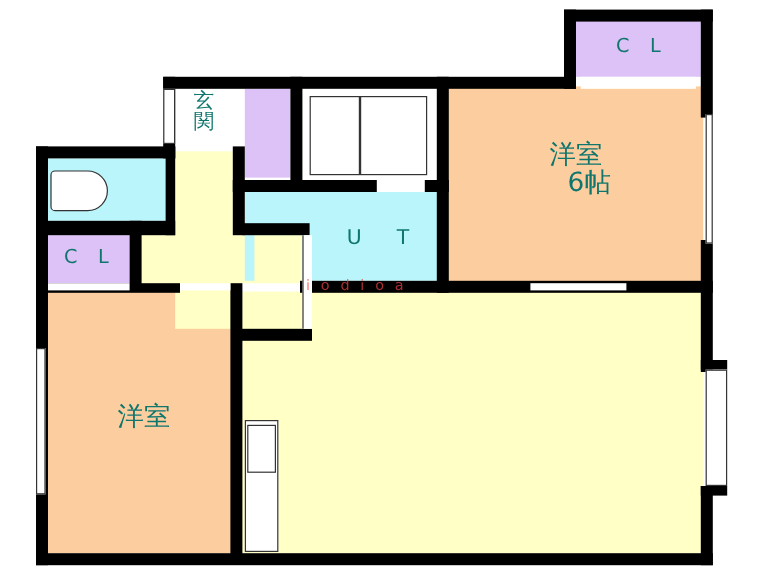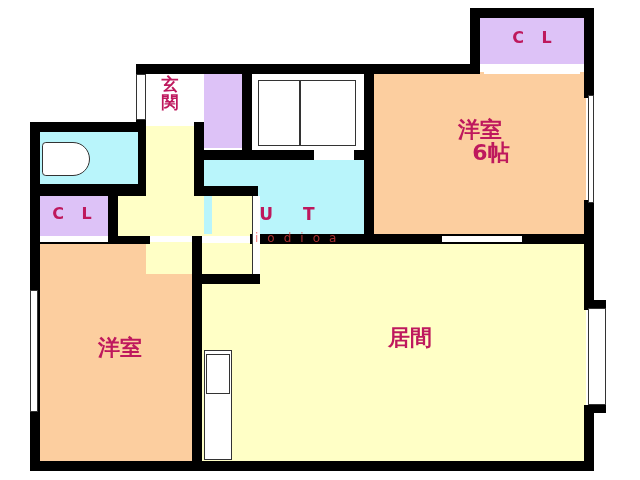--- a/index.html
+++ b/index.html
@@ -1,19 +1,19 @@
 <!DOCTYPE html>
 <html><head>
 <meta charset="utf-8">
 <style>
   html,body{margin:0;padding:0;background:#fff;}
   body{width:640px;height:480px;position:relative;overflow:hidden;font-family:"DejaVu Sans",sans-serif;}
   .abs{position:absolute;box-sizing:border-box;}
   .wall{background:#000;}
-  .lbl{position:absolute;color:#be185d;text-align:center;line-height:1.05;font-weight:bold;}
+  .lbl{position:absolute;color:#0f766e;text-align:center;line-height:1.05;}
   .big{font-size:22px;}
   .cl{font-size:16px;letter-spacing:6px;}
   .ut{font-size:17px;letter-spacing:12px;}
   .genkan{font-size:17px;}
   .line{position:absolute;box-sizing:border-box;border:1px solid #333;background:#fff;}
   .wm{position:absolute;color:#ef4444;font-size:12px;letter-spacing:9px;opacity:.7;}
 </style>
 </head>
 <body>
 
@@ -81,24 +81,23 @@
 <div class="line" style="left:204px;top:350px;width:28px;height:110px;"></div>
 <div class="line" style="left:206px;top:354px;width:24px;height:40px;"></div>
 <div class="abs" style="left:42px;top:142px;width:48px;height:34px;background:#fff;border:1px solid #333;border-radius:4px 18px 18px 4px;"></div>
 
 <div class="lbl genkan" style="left:150px;top:76px;width:40px;">
   <div>玄</div>
   <div>関</div>
 </div>
 <div class="lbl cl" style="left:490px;top:30px;width:90px;">C L</div>
 <div class="lbl cl" style="left:40px;top:206px;width:70px;">C L</div>
-<div class="lbl ut" style="left:253px;top:190px;width:80px;margin-top:16px;">U T</div>
+<div class="lbl ut" style="left:281px;top:190px;width:80px;">U T</div>
 <div class="lbl big" style="left:420px;top:118px;width:120px;">
   <div>洋室</div>
   <div style="text-align:center;padding-left:22px;">6帖</div>
 </div>
 <div class="lbl big" style="left:60px;top:336px;width:120px;">
   <div>洋室</div>
 </div>
 <div class="lbl big" style="left:350px;top:326px;width:120px;">
-  <div>居間</div>
 </div>
 <div class="wm" style="left:255px;top:231px;">iodioa</div>
 
 </body></html>

